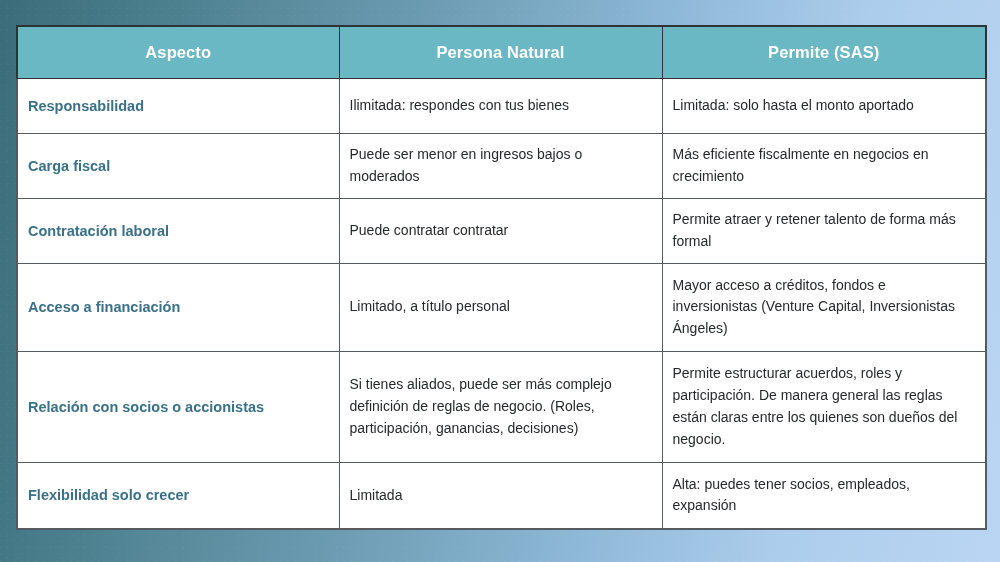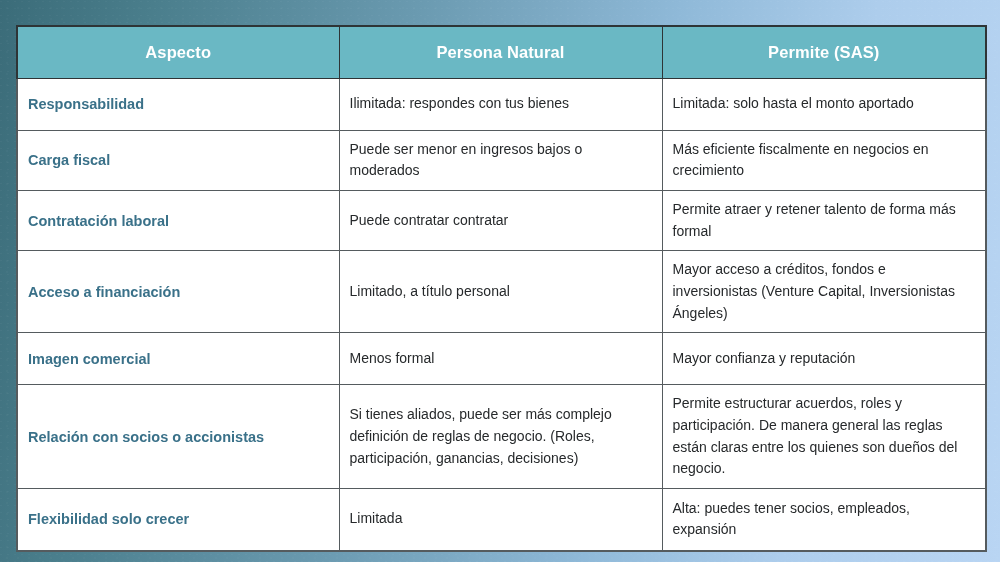--- a/index.html
+++ b/index.html
@@ -155,25 +155,20 @@
           <td class="detail-cell">Puede contratar contratar</td>
           <td class="detail-cell">Permite atraer y retener talento de forma más formal</td>
         </tr>
 
         <tr class="r4">
           <td class="aspect-cell">Acceso a financiación</td>
           <td class="detail-cell">Limitado, a título personal</td>
           <td class="detail-cell">Mayor acceso a créditos, fondos e inversionistas (Venture Capital, Inversionistas Ángeles)</td>
         </tr>
 
-        <tr class="r5">
-          <td class="aspect-cell">Imagen comercial</td>
-          <td class="detail-cell">Menos formal</td>
-          <td class="detail-cell">Mayor confianza y reputación</td>
-        </tr>
 
         <tr class="r6">
           <td class="aspect-cell">Relación con socios o accionistas</td>
           <td class="detail-cell">Si tienes aliados, puede ser más complejo definición de reglas de negocio. (Roles, participación, ganancias, decisiones)</td>
           <td class="detail-cell">Permite estructurar acuerdos, roles y participación. De manera general las reglas están claras entre los quienes son dueños del negocio.</td>
         </tr>
 
         <tr class="r7">
           <td class="aspect-cell">Flexibilidad solo crecer</td>
           <td class="detail-cell">Limitada</td>

